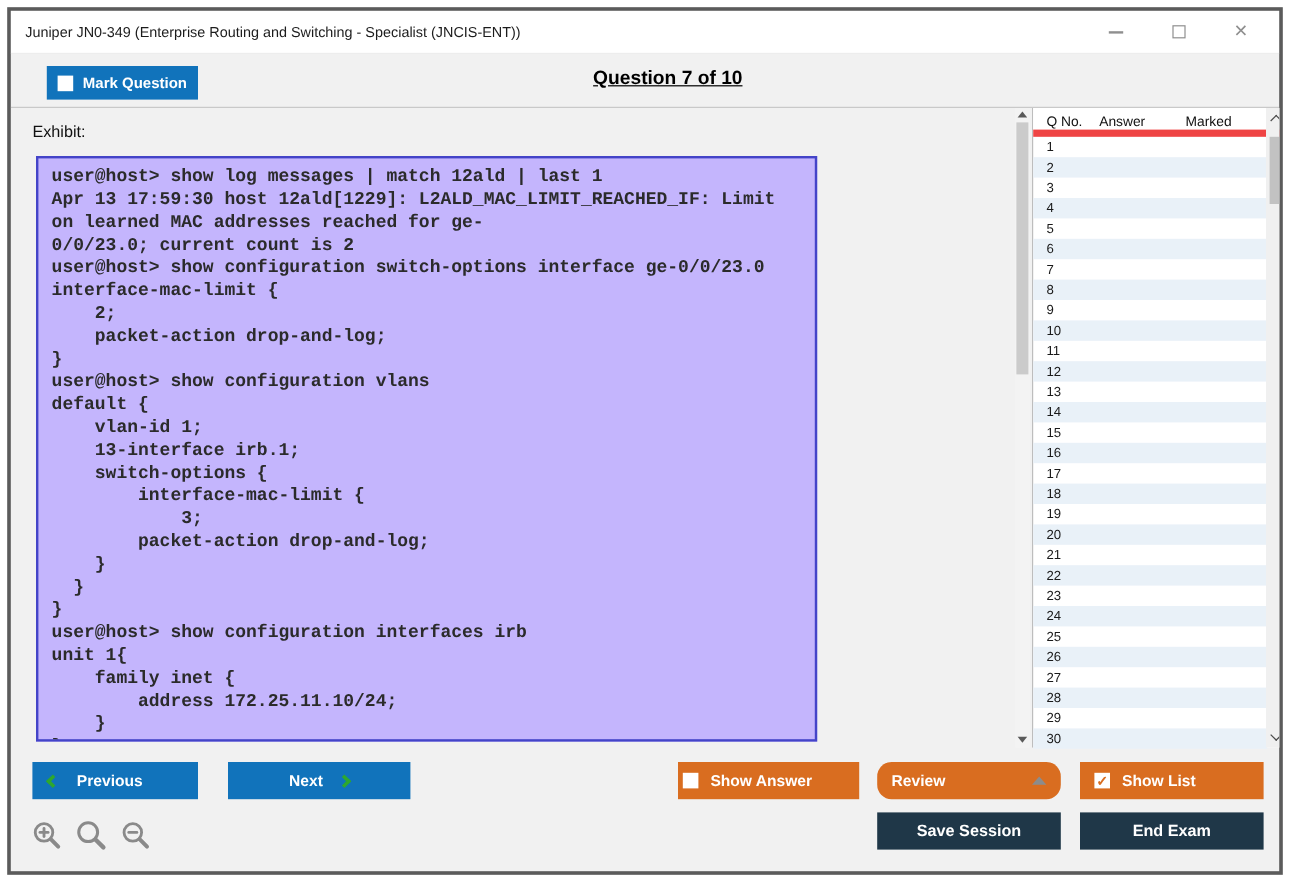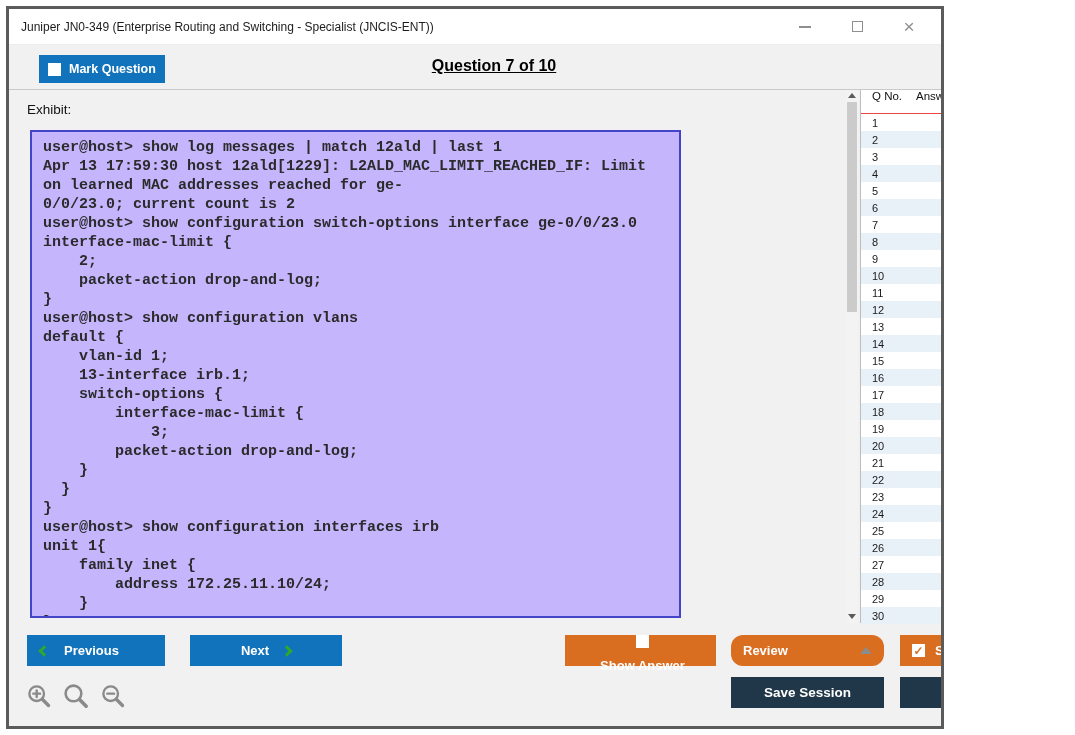--- a/index.html
+++ b/index.html
@@ -1,18 +1,18 @@
 <!DOCTYPE html>
 <html style="--accent-blue: #1173bb; --accent-orange: #d96d20; --navy: #1f3748; --green: #2ea82e; --exhibit-border: #4444c8; --row-alt: #e9f1f8;"><head>
 <meta charset="utf-8">
 <style>
   * { box-sizing: border-box; margin: 0; padding: 0; }
   html,body { width:1075px; height:735px; background:#ffffff; font-family:"Liberation Sans", sans-serif; }
   .frame { width:1075px; height:735px; padding:6px; background:#ffffff; }
-  .window { position:relative; width:938px; height:723px; border:3px solid #5b5b5b; background:#f1f1f1; overflow:hidden; }
+  .window { position:relative; width:1063px; height:723px; border:3px solid #5b5b5b; background:#f1f1f1; overflow:hidden; }
 
   
   .titlebar { position:absolute; top:0; left:0; right:0; height:36px; background:#ffffff; border-bottom:1px solid #ededed; display:flex; align-items:center; }
   .title-text { margin-left:12px; font-size:12px; color:#1c1c1c; white-space:nowrap; }
   .win-controls { margin-left:auto; margin-right:24px; display:flex; align-items:center; gap:36px; }
   .win-btn { display:flex; align-items:center; justify-content:center; width:16px; height:16px; cursor:default; }
   .glyph-min { width:12px; height:2px; background:#8f8f8f; }
   .glyph-max { width:11px; height:11px; border:1.5px solid #8f8f8f; background:#fff; }
   .glyph-close { font-size:19px; color:#8f8f8f; line-height:1; font-weight:400; }
 
@@ -30,42 +30,42 @@
   .exhibit-box pre { margin:0; padding:6px 0 0 11px; font-family:"Liberation Mono", monospace; font-size:15px; line-height:19px; font-weight:600; color:#2b2b2b; }
 
   
   .vscroll-main { position:absolute; left:837px; top:81px; width:12px; height:533px; background:#f3f3f3; }
   .tri-up { width:0; height:0; border-left:4px solid transparent; border-right:4px solid transparent; border-bottom:5px solid #5a5a5a; margin:3px auto 0; }
   .tri-down { width:0; height:0; border-left:4px solid transparent; border-right:4px solid transparent; border-top:5px solid #5a5a5a; margin:0 auto; position:absolute; bottom:4px; left:2px; }
   .vscroll-main .thumb { position:absolute; top:12px; left:1px; width:10px; height:210px; background:#cbcbcb; }
 
   
   .qpanel { position:absolute; left:851px; top:81px; width:212px; height:533px; background:#ffffff; border-left:1px solid #bdbdbd; }
-  .qhead { display:flex; height:24px; align-items:flex-start; border-bottom:1px solid #ef4444; font-size:11.5px; color:#111; background:#fff; }
+  .qhead { display:flex; height:24px; align-items:flex-end; border-bottom:6px solid #ef4444; font-size:11.5px; color:#111; background:#fff; }
   .qh1 { width:55px; padding-left:11px; } .qh2 { width:72px; } .qh3 { flex:1;margin-top:32px; }
   .qrows { width:195px; }
   .qrow { display:flex; height:17px; align-items:center; font-size:11px; color:#1a1a1a; cursor:pointer; }
   .qrow.alt { background:var(--row-alt); }
   .qrow .c1 { width:55px; padding-left:11px; } .qrow .c2 { width:72px; } .qrow .c3 { flex:1; }
 
   
   .vscroll-list { position:absolute; right:0; top:0; width:17px; height:533px; background:#f0f0f0; }
   .chev { width:7px; height:7px; margin:0 auto; }
   .chev-up { border-left:1.7px solid #4a4a4a; border-top:1.7px solid #4a4a4a; transform:rotate(45deg); margin-top:7px; }
   .chev-down { border-right:1.7px solid #4a4a4a; border-bottom:1.7px solid #4a4a4a; transform:rotate(45deg); position:absolute; bottom:7px; left:5px; }
   .vscroll-list .thumb { position:absolute; top:24px; left:3px; width:11px; height:56px; background:#c2c2c2; }
 
   
   .btn { position:absolute; height:31px; display:flex; align-items:center; color:#fff; font-size:13px; font-weight:bold; cursor:pointer; }
   .btn-blue { background:var(--accent-blue); }
   .btn-orange { background:var(--accent-orange); }
   .btn-navy { background:var(--navy); font-weight:bold; font-size:13.5px; justify-content:center; }
   .btn-prev { left:18px; top:626px; width:138px; padding-left:13px; gap:16px; }
   .btn-next { left:181px; top:626px; width:152px; justify-content:center; gap:14px; }
-  .btn-show-answer { left:556px; top:626px; width:151px; padding-left:4px; gap:10px;flex-direction:column; }
+  .btn-show-answer { left:556px; top:626px; width:151px; padding-left:4px; gap:10px; }
   .btn-review { left:722px; top:626px; width:153px; padding:0 12px; justify-content:space-between;border-radius:12px; }
   .btn-show-list { left:891px; top:626px; width:153px; padding-left:12px; gap:10px; }
   .btn-save { left:722px; top:668px; width:153px; }
   .btn-end { left:891px; top:668px; width:153px; }
 
   .gchev { width:8px; height:8px; flex:0 0 auto; }
   .gchev-left { border-left:3px solid var(--green); border-top:3px solid var(--green); transform:rotate(-45deg); }
   .gchev-right { border-right:3px solid var(--green); border-bottom:3px solid var(--green); transform:rotate(-45deg); }
   .tri-up-gray { width:0; height:0; border-left:6px solid transparent; border-right:6px solid transparent; border-bottom:7px solid #8c8c8c; }
   .check-mark { color:var(--accent-orange); font-size:12px; font-weight:bold; line-height:1; }

